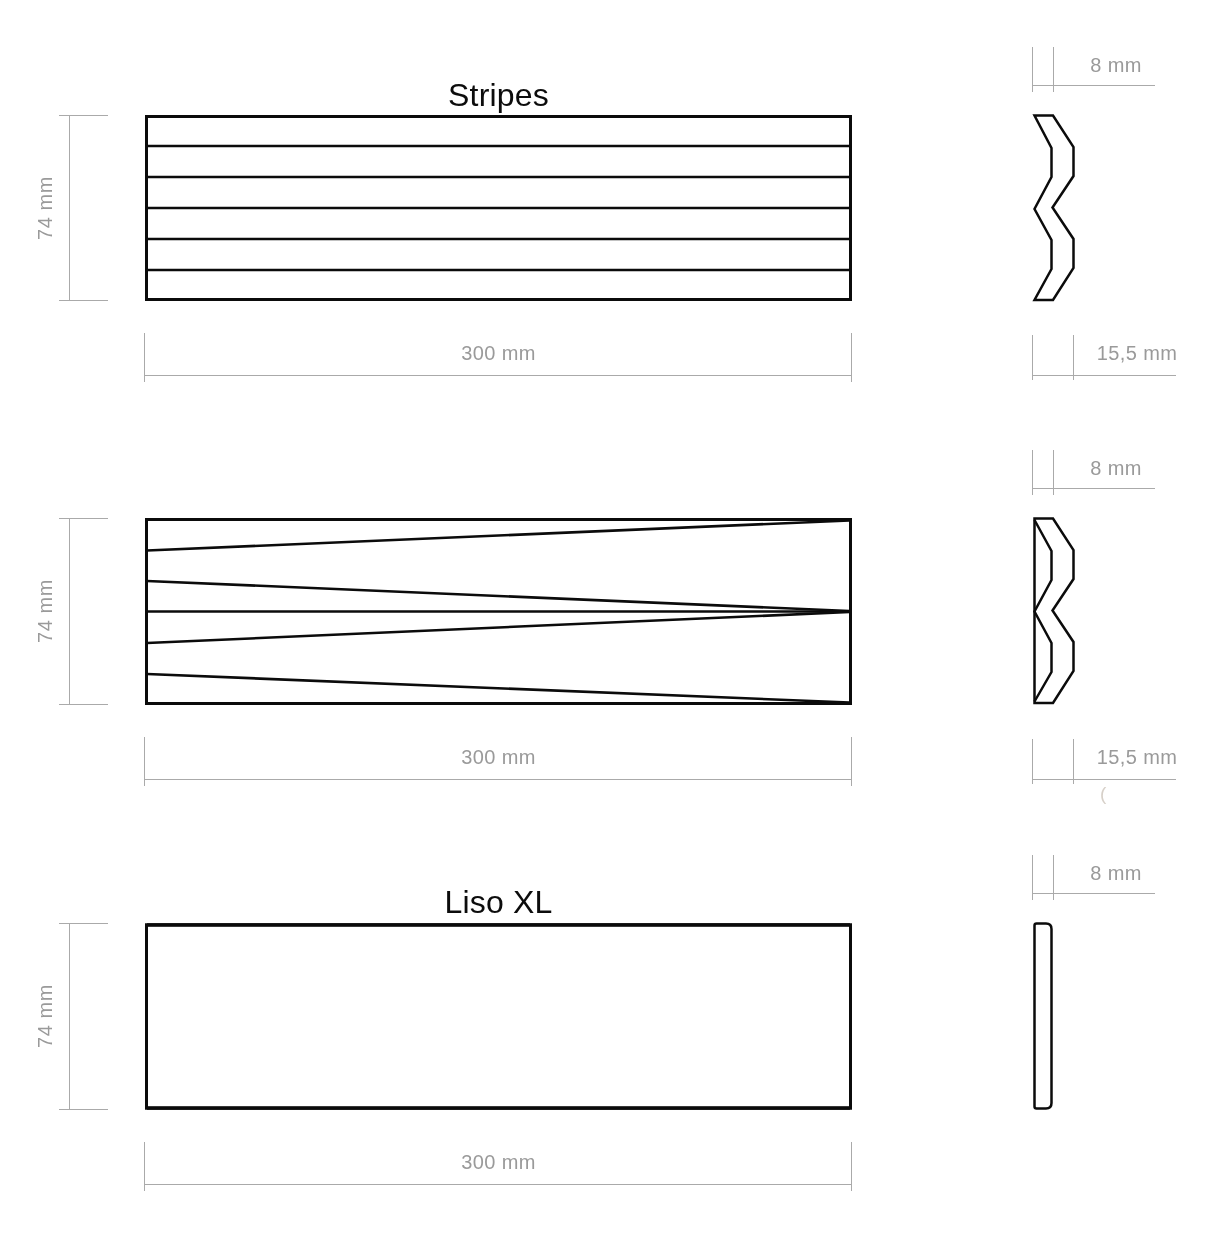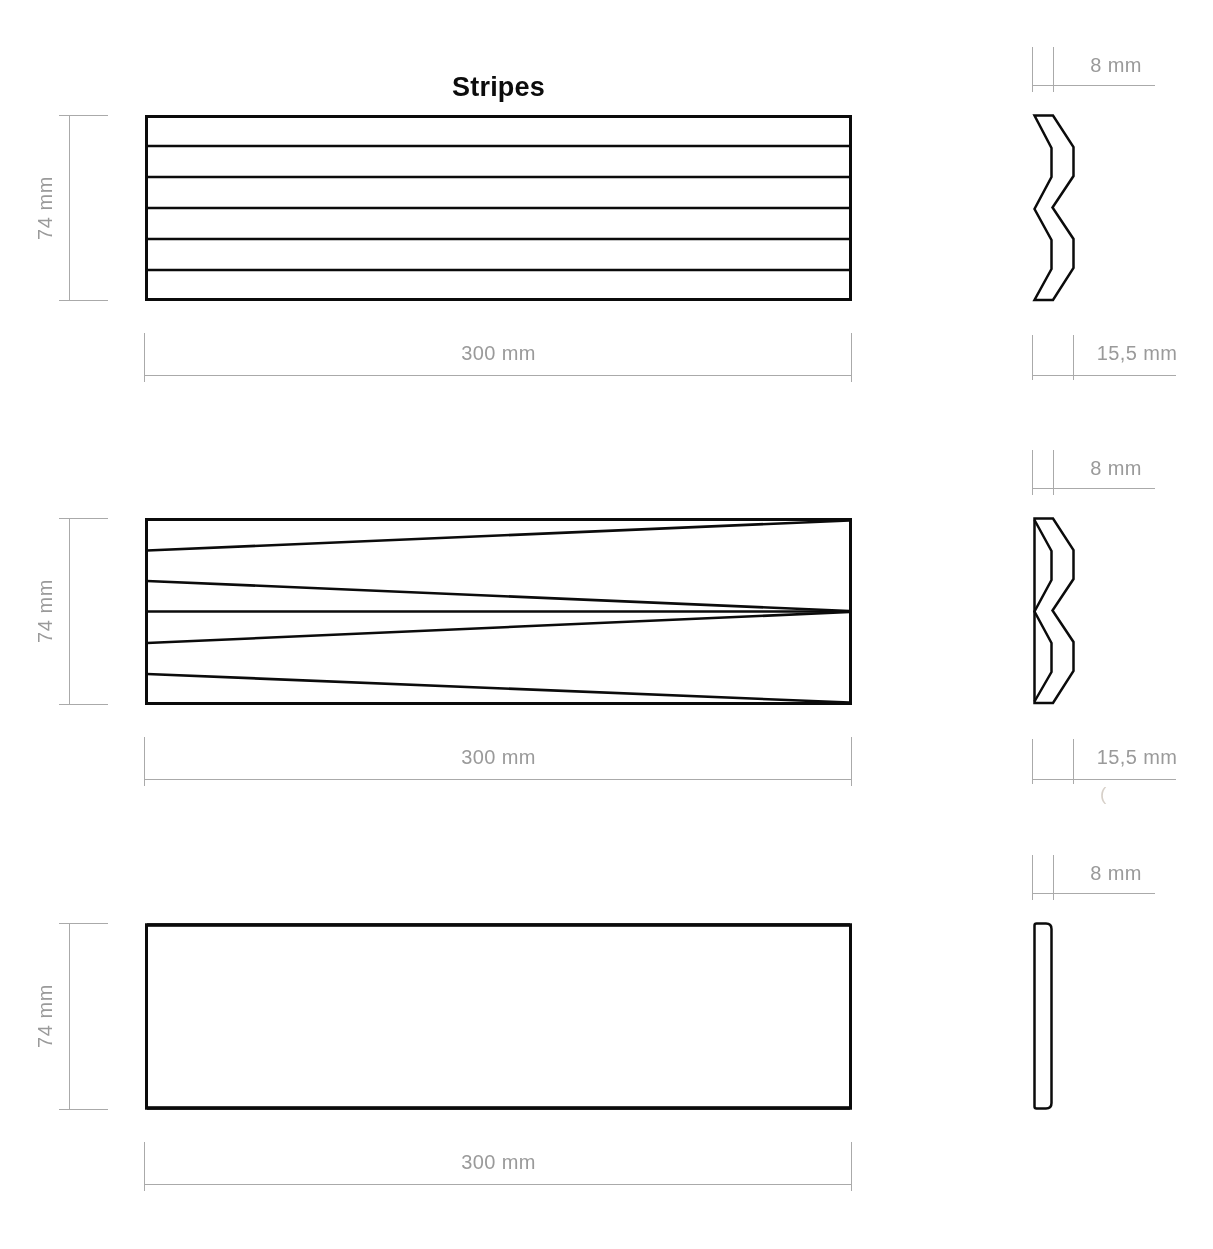--- a/index.html
+++ b/index.html
@@ -7,21 +7,21 @@
     position:relative;
     width:1213px;height:1249px;
     background:#ffffff;
     font-family:"Liberation Sans", sans-serif;
     overflow:hidden;
   }
   .title{
     position:absolute;
     left:145px;width:707px;
     text-align:center;
-    font-size:27px;font-weight:bold;
+    font-size:32px;font-weight:normal;
     color:#0c0c0c;letter-spacing:.2px;
     line-height:1;
   }
   .gline{position:absolute;background:#aaaaaa;}
   .dimlabel{
     position:absolute;
     font-size:20px;color:#9a9a9a;
     letter-spacing:.4px;text-align:center;
     line-height:22px;white-space:nowrap;
   }
@@ -107,20 +107,21 @@
   <div class="gline" style="left:1033px;top:488px;width:122px;height:1px;"></div>
   <div class="dimlabel" style="left:1060px;width:112px;top:457px;">8 mm</div>
 
   <div class="gline" style="left:1032px;top:739px;width:1px;height:45px;"></div>
   <div class="gline" style="left:1073px;top:739px;width:1px;height:45px;"></div>
   <div class="gline" style="left:1033px;top:779px;width:143px;height:1px;"></div>
   <div class="dimlabel" style="left:1067px;width:140px;top:746px;">15,5 mm</div>
 
   <div class="stray" style="left:1100px;top:783px;">(</div>
 
+  <h2 class="title" style="top:859px;">Liso XL</h2>
 
   <div class="gline" style="left:69px;top:923px;width:1px;height:187px;"></div>
   <div class="gline" style="left:59px;top:923px;width:49px;height:1px;"></div>
   <div class="gline" style="left:59px;top:1109px;width:49px;height:1px;"></div>
   <div class="dimlabel-rot" style="left:45px;top:1016px;">74 mm</div>
 
   <svg style="left:145px;top:923px;" width="707" height="187" viewBox="0 0 707 187">
     <rect x="1.5" y="1.75" width="704" height="183.5" fill="#ffffff" stroke="#0b0b0b" stroke-width="3"></rect>
     <line x1="2" y1="2" x2="705" y2="2" stroke="#0b0b0b" stroke-width="3.5"></line>
     <line x1="2" y1="185" x2="705" y2="185" stroke="#0b0b0b" stroke-width="3.5"></line>

